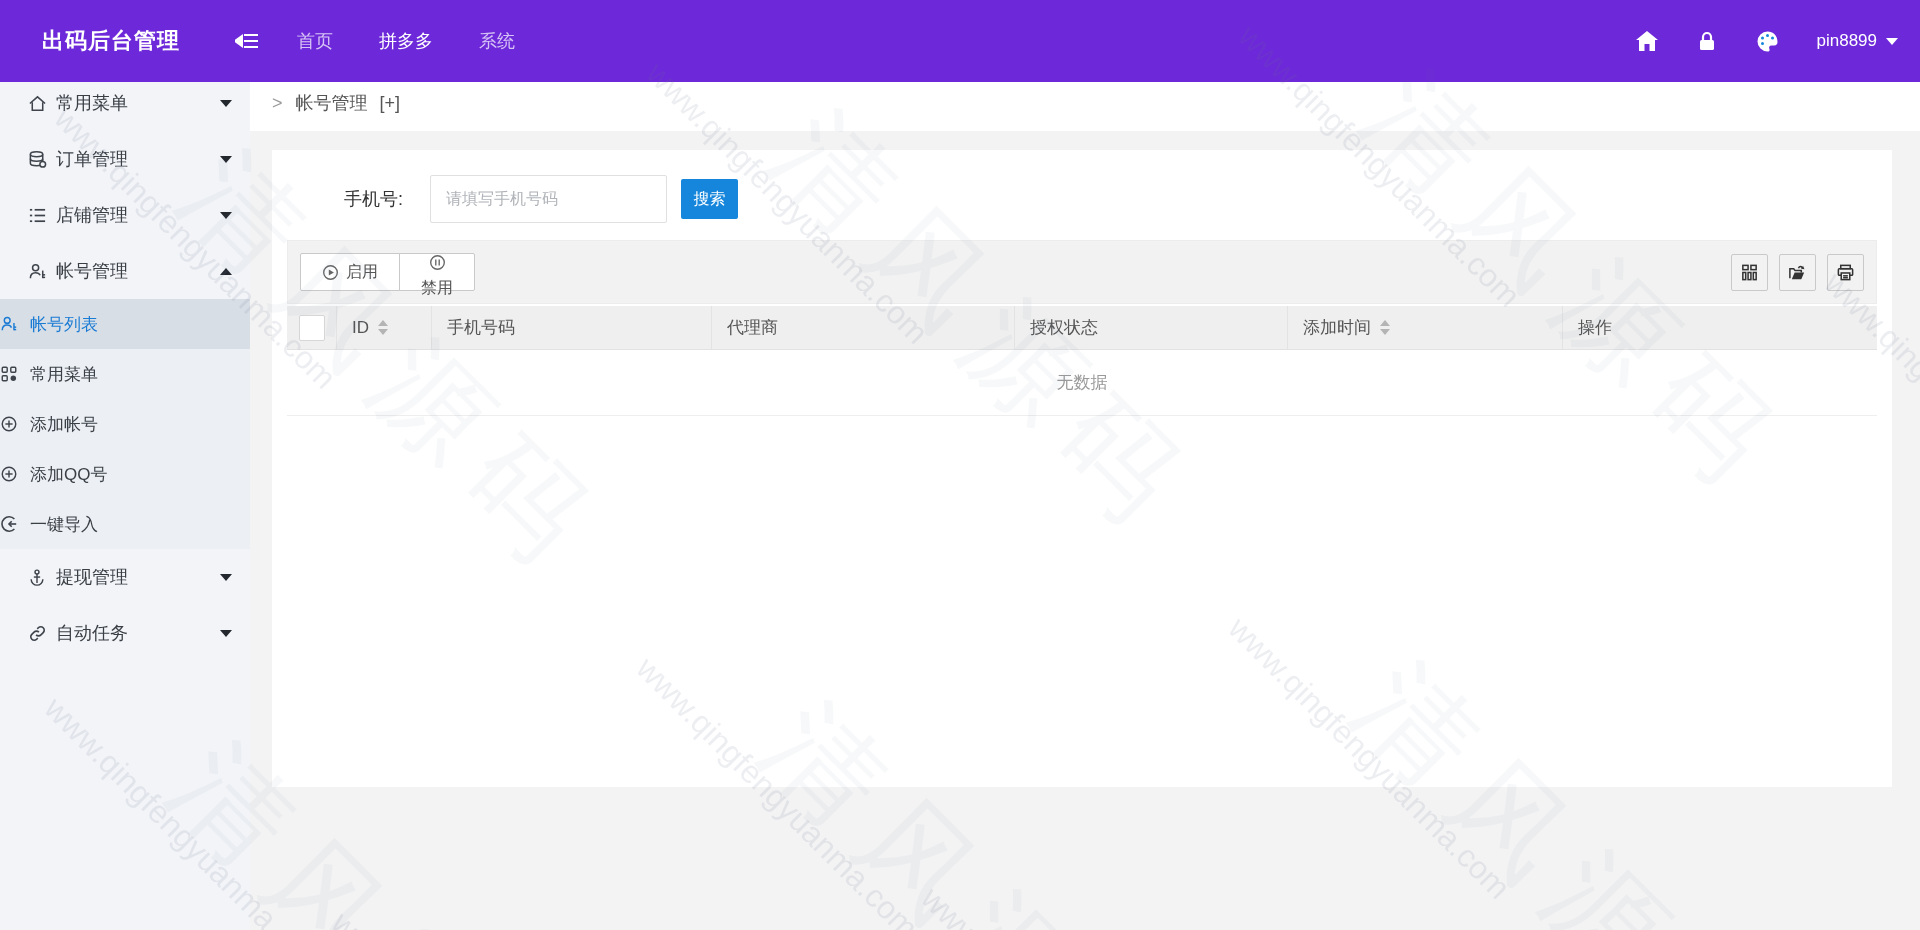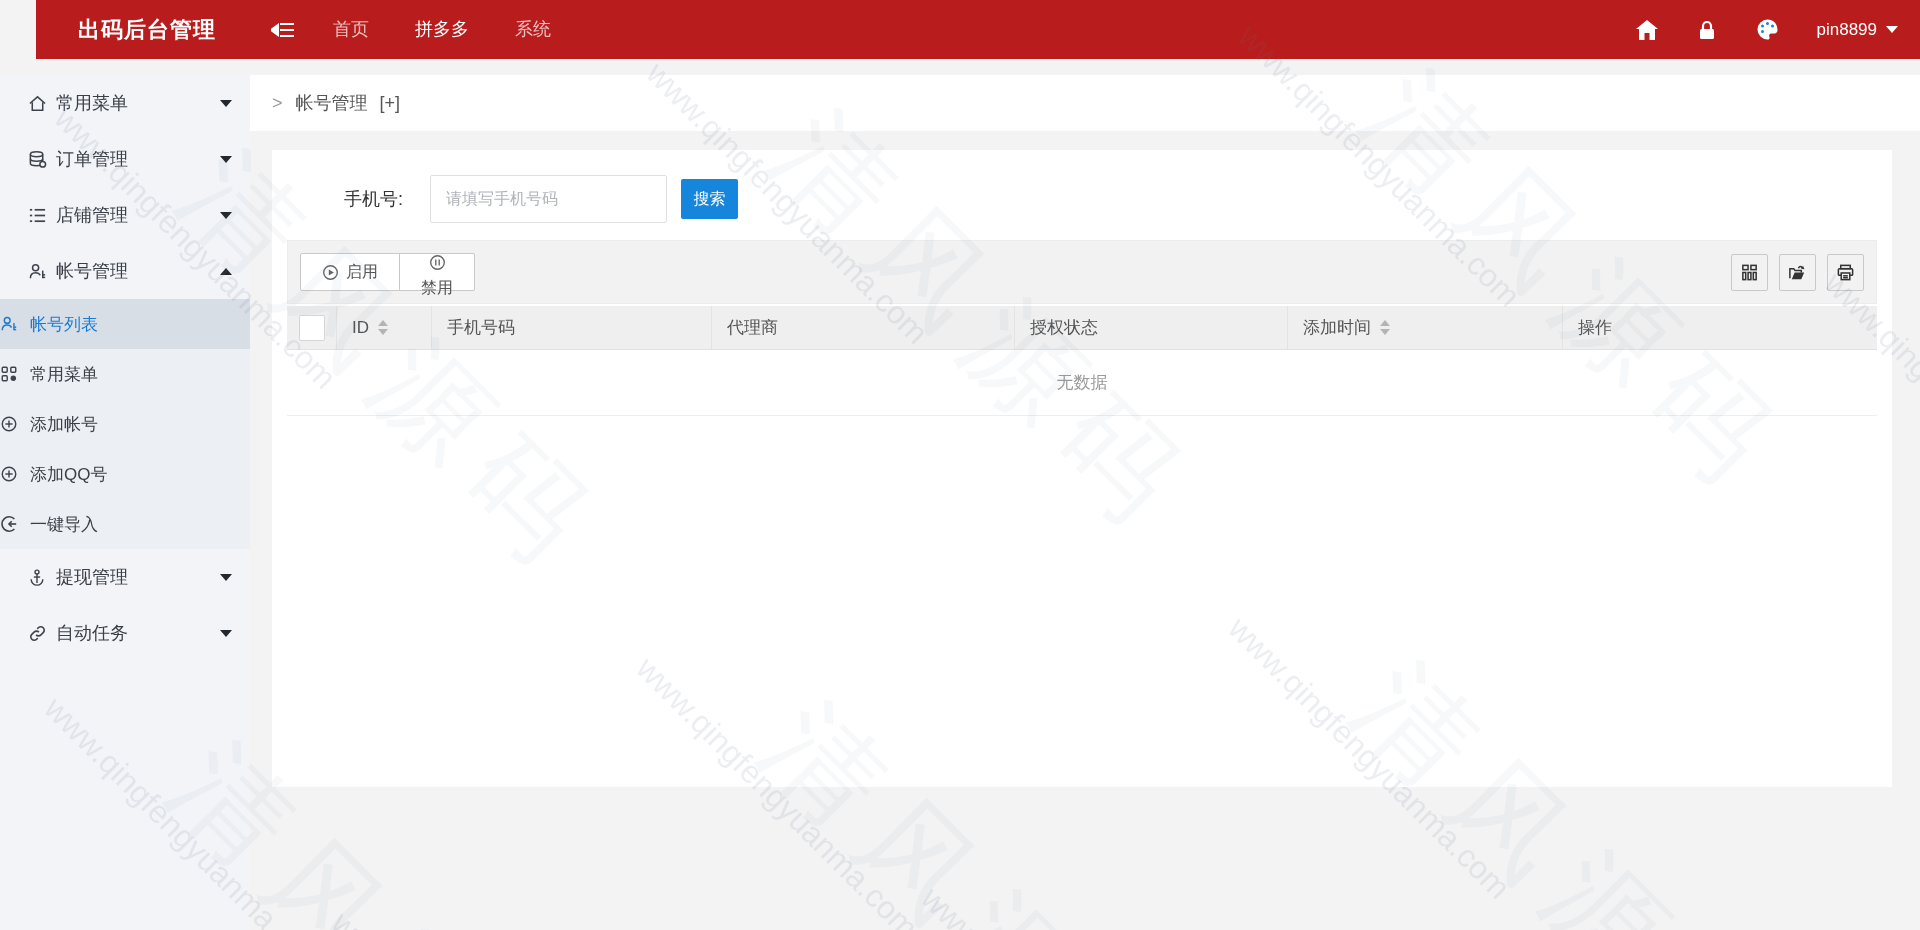--- a/index.html
+++ b/index.html
@@ -5,22 +5,22 @@
   * { box-sizing: border-box; }
   html,body { margin:0; padding:0; }
   body {
     width:1920px; height:930px; overflow:hidden; position:relative;
     font-family:"Liberation Sans","DejaVu Sans",sans-serif;
     background:#f3f3f4;
   }
 
   
   .header {
-    position:absolute; top:0; left:0; right:0; height:59px;
-    background:#b91c1c; display:flex; align-items:center; color:#fff; z-index:5;margin-left:36px;
+    position:absolute; top:0; left:0; right:0; height:82px;
+    background:#6d28d9; display:flex; align-items:center; color:#fff; z-index:5;
   }
   .logo { margin-left:42px; font-size:22px; font-weight:bold; letter-spacing:1px; }
   .collapse-btn { margin-left:54px; width:26px; height:26px; display:flex; align-items:center; justify-content:center; cursor:pointer; }
   .top-nav { display:flex; margin-left:14px;text-align:center; }
   .top-nav .nav-item { padding:0 23px; font-size:18px; color:rgba(255,255,255,.72); line-height:75px; cursor:pointer; }
   .top-nav .nav-item.active { color:#ffffff; }
   .header-right { margin-left:auto; display:flex; align-items:center; gap:38px; margin-right:22px; }
   .hicon { width:22px; height:22px; display:flex; align-items:center; justify-content:center; cursor:pointer; }
   .user-chip { display:flex; align-items:center; gap:9px; font-size:17px; color:#fff; cursor:pointer; }
   .caret-down-w { width:0; height:0; border-left:6px solid transparent; border-right:6px solid transparent; border-top:7px solid #fff; }

